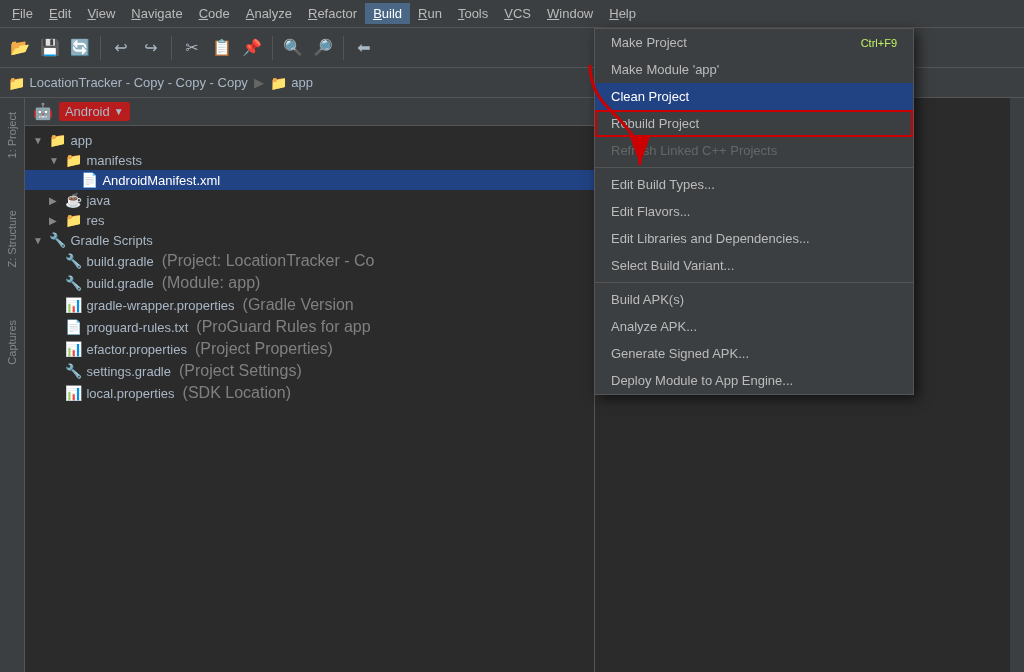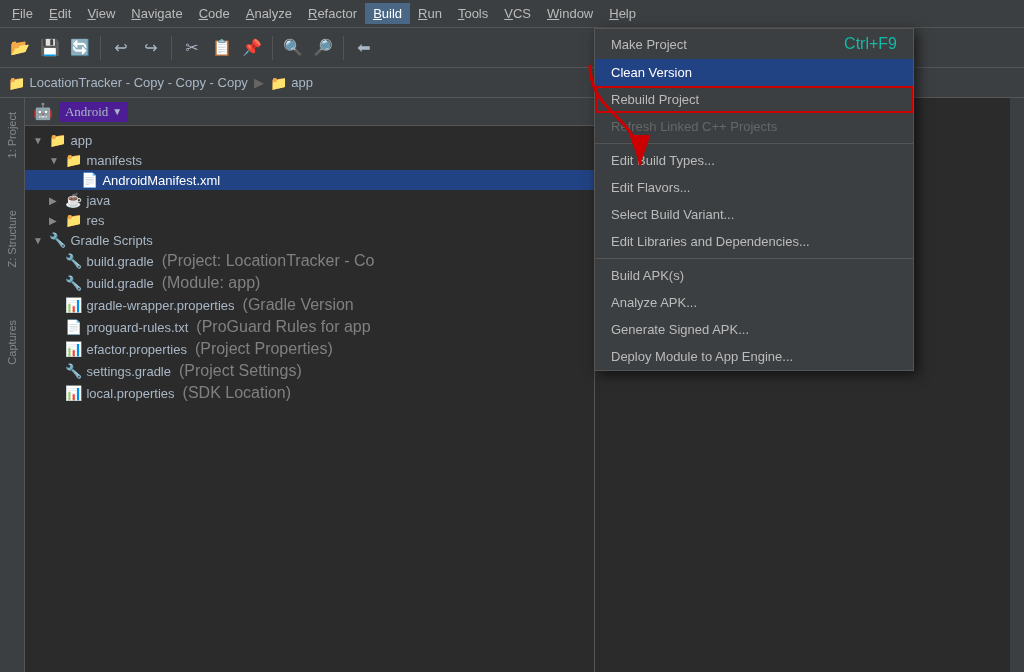--- a/index.html
+++ b/index.html
@@ -125,25 +125,24 @@
       display: flex;
       align-items: center;
       gap: 6px;
       border-bottom: 1px solid #555;
       height: 28px;
     }
     .android-dropdown {
       display: flex;
       align-items: center;
       gap: 4px;
-      background: #4c1d95;
+      background: #b91c1c;
       padding: 2px 6px;
       cursor: pointer;
       border-radius: 2px;
-      font-family: Liberation Serif, serif;
     }
 
     
     .tree {
       flex: 1;
       overflow-y: auto;
       padding: 4px 0;
     }
     .tree-item {
       display: flex;
@@ -202,21 +201,21 @@
     }
     .menu-item.highlighted {
       background: #214283;
       color: #ffffff;
     }
     .menu-item.rebuild-project {
       outline: 2px solid #cc0000;
       outline-offset: -2px;
     }
     .menu-item.disabled { color: #666; cursor: default; }
-    .menu-shortcut { color: #14b8a6; font-size: 16px; }
+    .menu-shortcut { color: #bef264; font-size: 11px; }
     .menu-sep {
       height: 1px;
       background: #555;
       margin: 3px 0;
     }
 
     
     .arrow-svg {
       position: absolute;
       top: 55px;
@@ -440,41 +439,44 @@
     <div class="right-gutter"></div>
   </div>
 
 </div>
 
 <div class="build-menu">
   <div class="menu-item">
     <span>Make Project</span>
     <span class="menu-shortcut">Ctrl+F9</span>
   </div>
+  <div class="menu-item">
+    <span>Make Module 'app'</span>
+  </div>
   <div class="menu-item highlighted">
-    <span>Clean Version</span>
+    <span>Clean Project</span>
   </div>
   <div class="menu-item rebuild-project">
     <span>Rebuild Project</span>
   </div>
   <div class="menu-item disabled">
     <span>Refresh Linked C++ Projects</span>
   </div>
   <div class="menu-sep"></div>
   <div class="menu-item">
     <span>Edit Build Types...</span>
   </div>
   <div class="menu-item">
     <span>Edit Flavors...</span>
   </div>
   <div class="menu-item">
+    <span>Edit Libraries and Dependencies...</span>
+  </div>
+  <div class="menu-item">
     <span>Select Build Variant...</span>
-  </div>
-  <div class="menu-item">
-    <span>Edit Libraries and Dependencies...</span>
   </div>
   <div class="menu-sep"></div>
   <div class="menu-item">
     <span>Build APK(s)</span>
   </div>
   <div class="menu-item">
     <span>Analyze APK...</span>
   </div>
   <div class="menu-item">
     <span>Generate Signed APK...</span>

